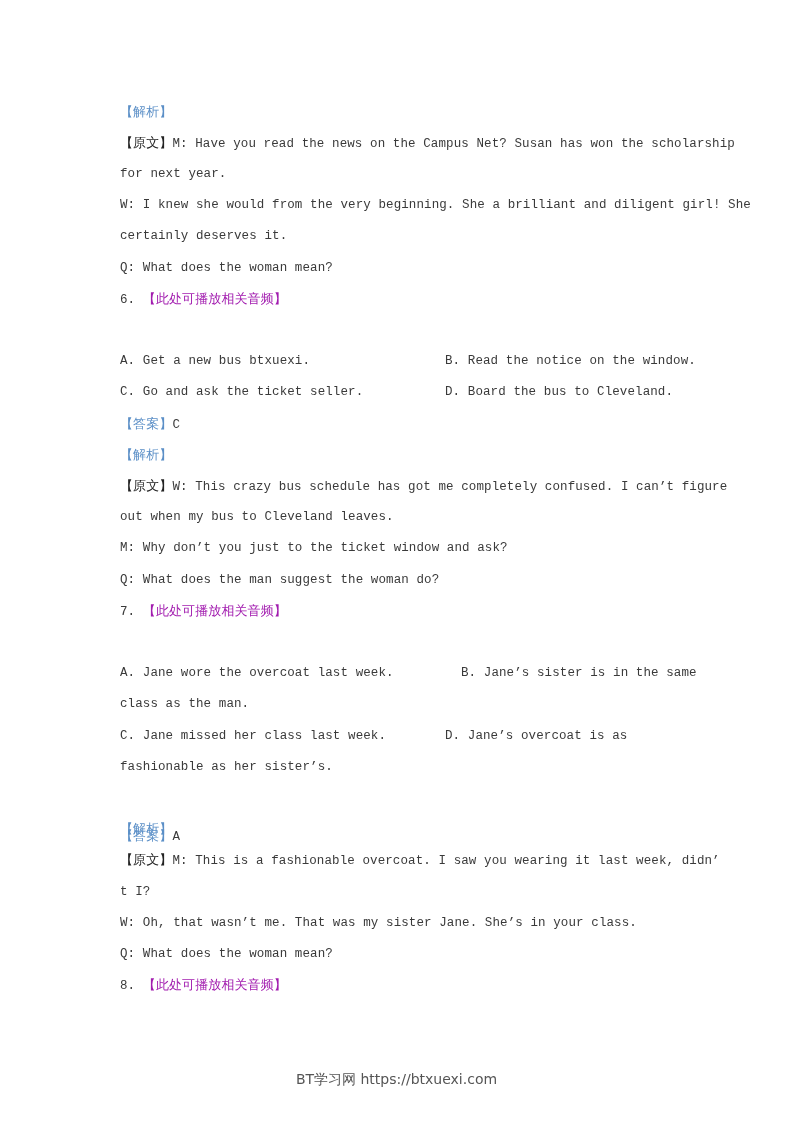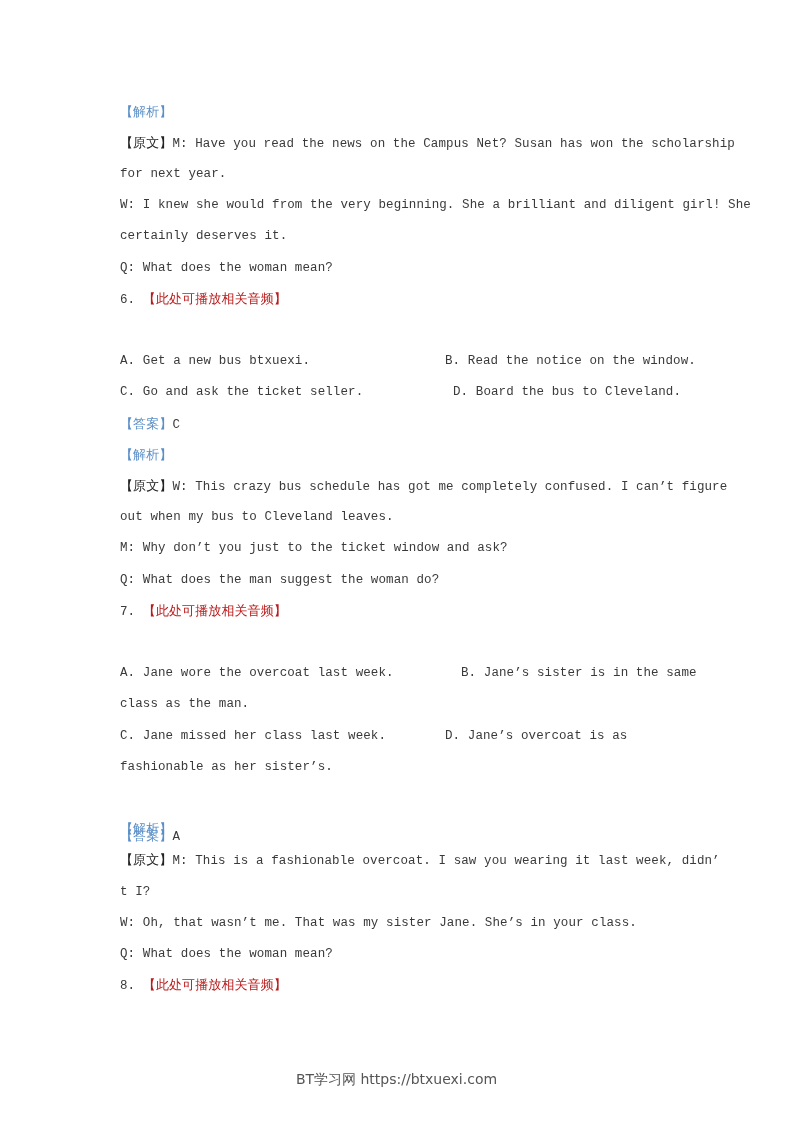--- a/index.html
+++ b/index.html
@@ -38,21 +38,21 @@
       font-size: 13px;
     }
     .tag-black {
       color: #222222;
       font-family: "DejaVu Serif", serif;
       font-size: 13px;
     }
     .cjk {
       font-family: "DejaVu Sans", sans-serif;
       font-size: 13px;
-      color: #b91c1c;
+      color: #a21caf;
     }
     .opt-right {
       position: absolute;
       left: 445px;
     }
     .footer {
       position: absolute;
       left: 0;
       width: 793px;
       top: 1071px;
@@ -93,21 +93,21 @@
 
   <div class="line" style="top:353px;">
     <span>A. Get a new bus btxuexi.</span>
   </div>
   <div class="line opt-right" style="top:353px; left:445px;">
     <span>B. Read the notice on the window.</span>
   </div>
   <div class="line" style="top:384px;">
     <span>C. Go and ask the ticket seller.</span>
   </div>
-  <div class="line opt-right" style="top:384px; left:445px;margin-left:8px;">
+  <div class="line opt-right" style="top:384px; left:445px;">
     <span>D. Board the bus to Cleveland.</span>
   </div>
 
   <div class="line" style="top:416px;">
     <span class="tag-blue">【答案】</span><span>C</span>
   </div>
   <div class="line" style="top:447px;">
     <span class="tag-blue">【解析】</span>
   </div>
   <div class="line" style="top:478px;">

